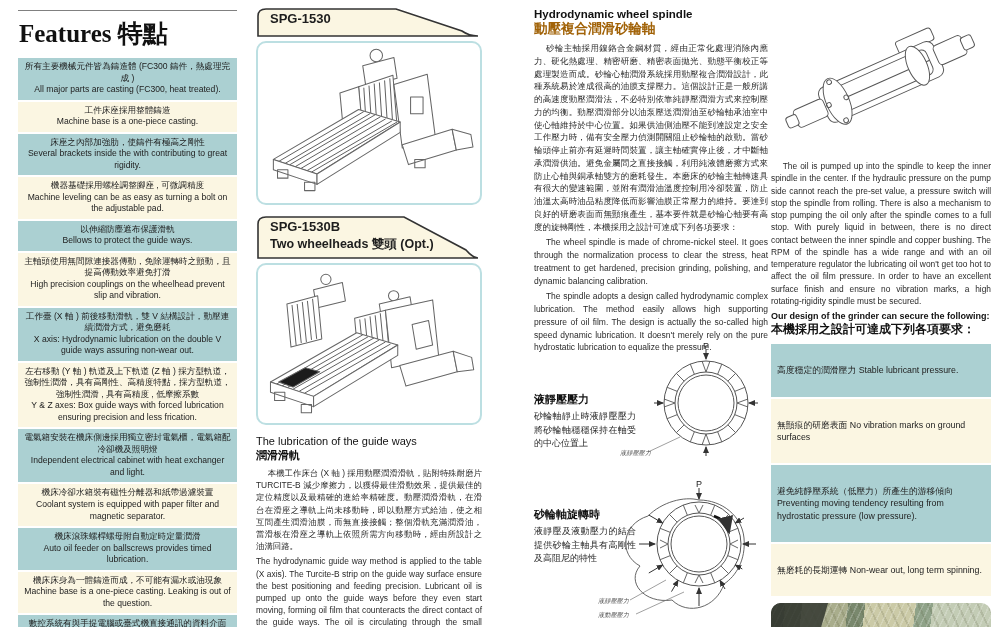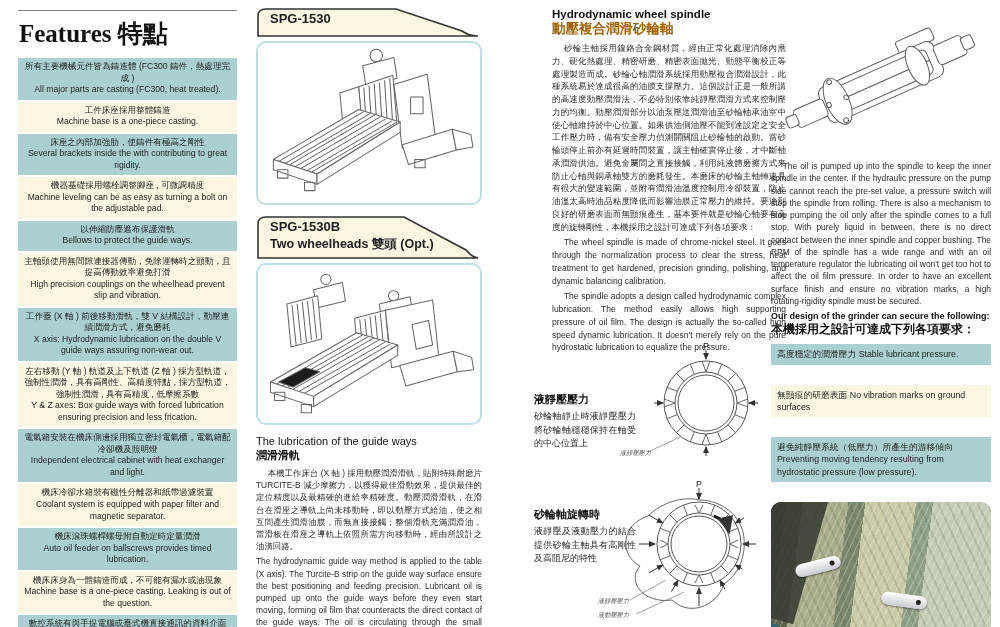--- a/index.html
+++ b/index.html
@@ -21,33 +21,33 @@
   .tab{position:relative;width:226px;}
   .tab svg{display:block;}
   .tab .tab-label{position:absolute;left:14px;top:5px;font-size:13px;font-weight:bold;color:#1d1d1d;}
   .tab .tab-label2{position:absolute;left:14px;top:22px;font-size:12.5px;font-weight:bold;color:#1d1d1d;white-space:nowrap;}
   .draw-box{border:2px solid #bcdfe2;border-radius:10px;background:#fff;margin-top:3px;overflow:hidden;}
   .lub-head-en{font-size:11px;font-weight:normal;margin:10px 0 0 0;color:#111;}
   .lub-head-zh{font-size:11px;font-weight:bold;margin:1px 0 4px 0;color:#111;}
   .para{font-size:8.4px;line-height:1.45;text-align:justify;color:#2a2a2a;margin:0 0 3px 0;}
   .indent{text-indent:1.4em;}
   
-  .hydro-col{position:absolute;left:552px;top:6px;width:234px;}
+  .hydro-col{position:absolute;left:534px;top:6px;width:234px;}
   .hydro-head-en{font-size:11.5px;font-weight:bold;color:#111;margin:2px 0 0 0;}
   .hydro-head-zh{font-size:13.5px;font-weight:bold;color:#a16207;margin:0 0 4px 0;}
   .sec-block{position:absolute;width:102px;}
   .sec-title{font-size:11px;font-weight:bold;color:#111;margin:0 0 3px 0;}
   .sec-body{font-size:9px;line-height:1.5;color:#2a2a2a;text-align:justify;}
   .diag{position:absolute;}
   
   .col-right{position:absolute;left:771px;top:4px;width:220px;}
   .secure-en{font-size:9px;font-weight:bold;margin:4px 0 0 0;color:#111;}
   .secure-zh{font-size:12px;font-weight:bold;margin:0 0 6px 0;color:#111;}
   ul.benefits{list-style:none;margin:0;padding:0;}
-  ul.benefits li{padding:4px 6px;margin-bottom:20px;font-size:8.8px;line-height:1.4;}
+  ul.benefits li{padding:20px 6px;margin-bottom:2px;font-size:8.8px;line-height:1.4;}
   ul.benefits li:nth-child(odd){background:#abd0d2;}
   ul.benefits li:nth-child(even){background:#fbf6e2;}
   
   .photo{position:relative;height:178px;margin-top:7px;border-radius:10px;overflow:hidden;
     background:
      repeating-linear-gradient(115deg, rgba(255,255,255,.20) 0 1.5px, rgba(0,0,0,0) 1.5px 6px),
      repeating-linear-gradient(65deg, rgba(80,80,50,.16) 0 2px, rgba(0,0,0,0) 2px 9px),
      linear-gradient(97deg,#2f3328 0 6%, #5a6349 6% 13%, #a9ad8c 13% 32%, #79886d 32% 39%, #cbcaa7 39% 60%, #8fa288 60% 67%, #c3ccb5 67% 100%);}
   .ph-rail{position:absolute;left:-22px;top:-34px;width:66px;height:150px;background:#3a3e35;transform:rotate(16deg);opacity:.9;}
   .ph-cloth{position:absolute;left:0;bottom:-4px;width:100%;height:70px;
@@ -372,20 +372,21 @@
         <rect x="204" y="74" width="12" height="14" rx="3"></rect>
       </g>
     </svg>
     <p class="para indent" style="font-size:8.4px;line-height:1.46;">The oil is pumped up into the spindle to keep the inner spindle in the center. If the hydraulic pressure on the pump side cannot reach the pre-set value, a pressure switch will stop the spindle from rolling. There is also a mechanism to stop pumping the oil only after the spindle comes to a full stop. With purely liquid in between, there is no direct contact between the inner spindle and copper bushing. The RPM of the spindle has a wide range and with an oil temperature regulator the lubricating oil won't get too hot to affect the oil film pressure. In order to have an excellent surface finish and ensure no vibration marks, a high rotating-rigidity spindle must be secured.</p>
     <div class="secure-en">Our design of the grinder can secure the following:</div>
     <div class="secure-zh">本機採用之設計可達成下列各項要求：</div>
     <ul class="benefits">
       <li><span>高度穩定的潤滑壓力</span> <span>Stable lubricant pressure.</span></li>
       <li><span>無顫痕的研磨表面</span> <span>No vibration marks on ground surfaces</span></li>
       <li><span>避免純靜壓系統（低壓力）所產生的游移傾向</span> <span>Preventing moving tendency resulting from hydrostatic pressure (low pressure).</span></li>
+      <li><span>無磨耗的長期運轉</span> <span>Non-wear out, long term spinning.</span></li>
     </ul>
     <div class="photo">
       <div class="ph-rail"></div>
       <div class="ph-cloth"></div>
       <div class="ph-nozzle n1"></div>
       <div class="ph-nozzle n2"></div>
     </div>
   </div>
 
 </div>

